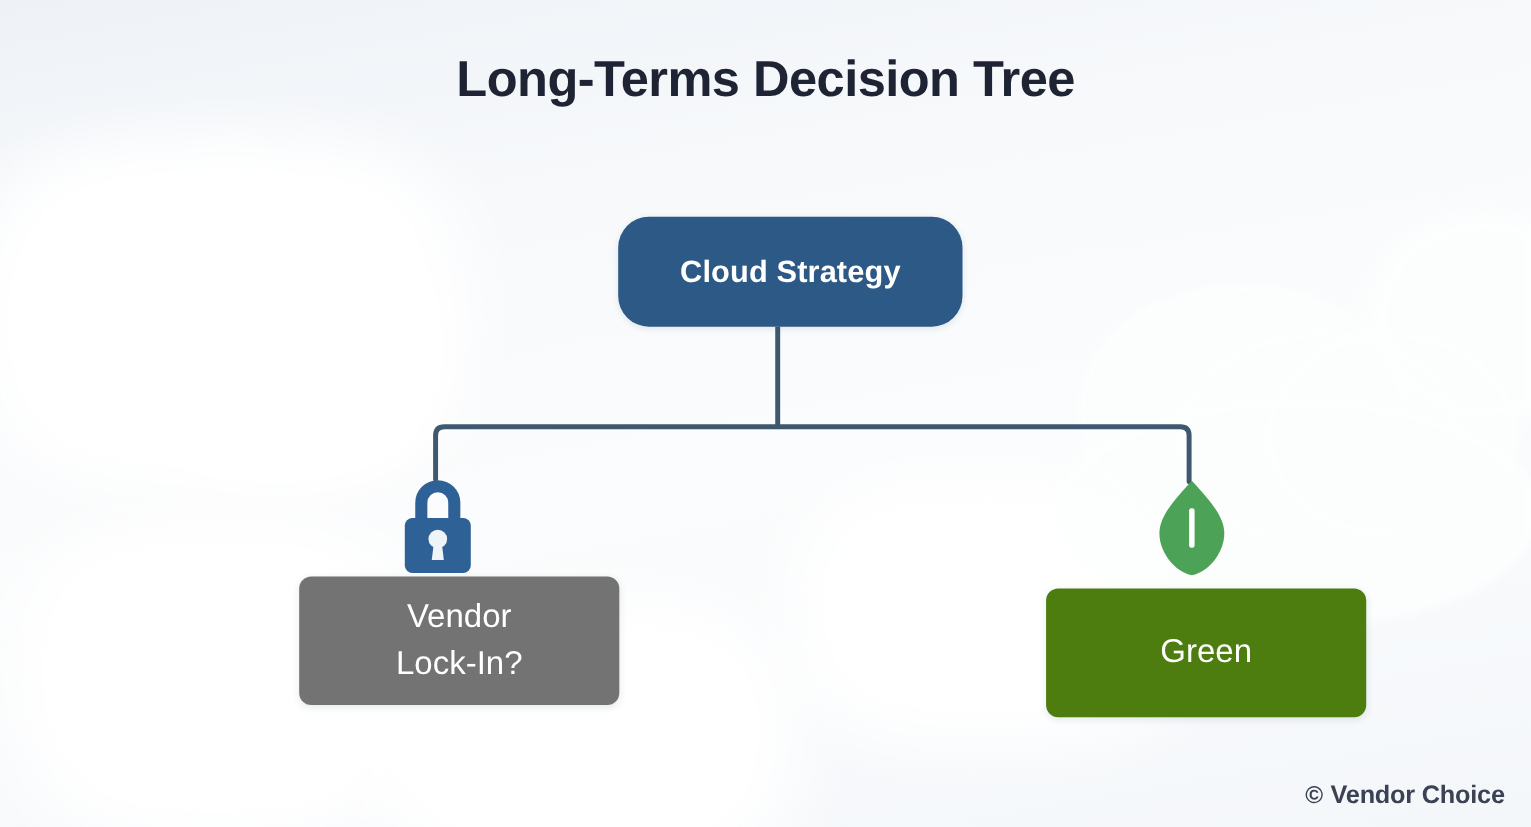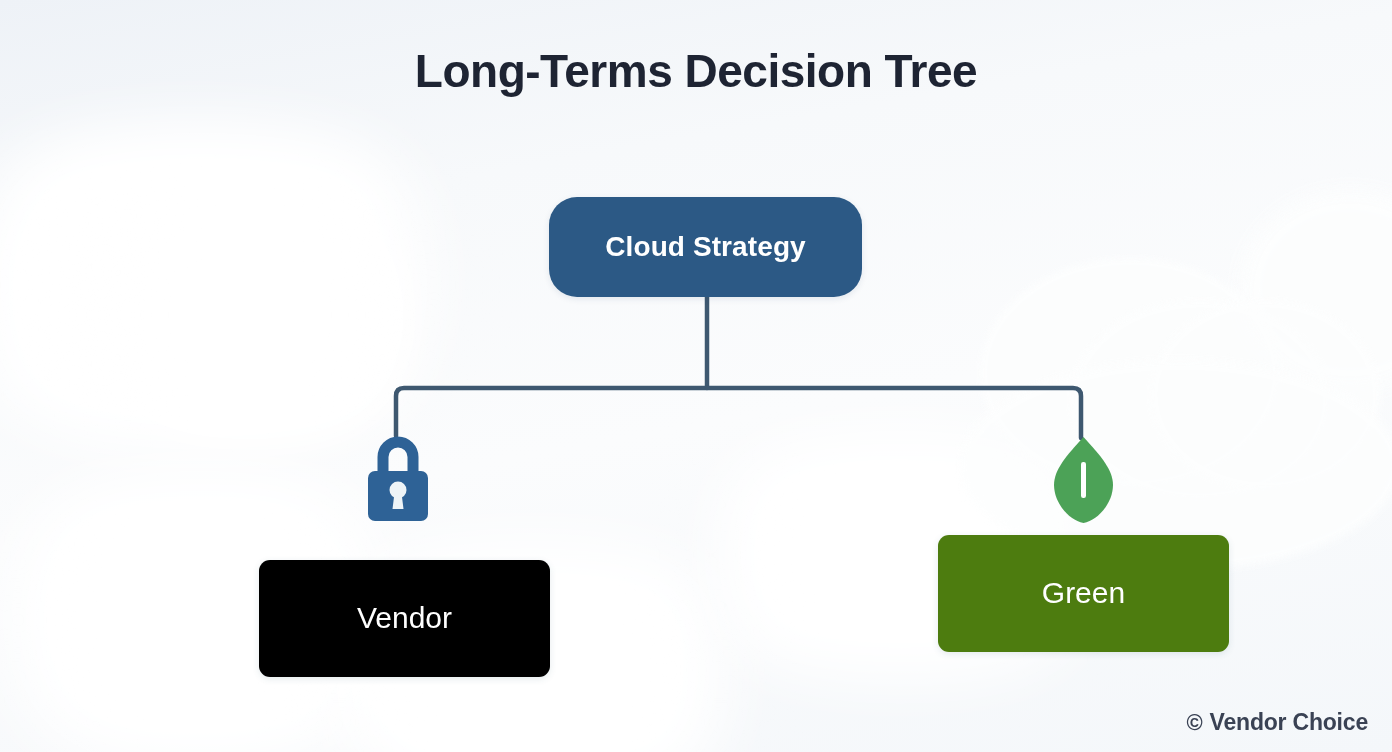--- a/index.html
+++ b/index.html
@@ -79,20 +79,21 @@
 
   
   .node {
     position: absolute;
     display: flex;
     align-items: center;
     justify-content: center;
     text-align: center;
     color: #ffffff;
     box-sizing: border-box;
+    margin-left: 13px;
   }
 
   .node-root {
     left: 549px;
     top: 197px;
     width: 313px;
     height: 100px;
     border-radius: 28px;
     background: #2c5985;
     font-size: 28px;
@@ -103,21 +104,21 @@
 
   .node-child {
     width: 291px;
     height: 117px;
     border-radius: 11px;
     font-size: 30px;
     font-weight: 400;
     line-height: 1.42;
     box-shadow: 0 2px 7px rgba(40,90,110,0.12);
   }
-  .node-left  { left: 259px;  top: 560px; background: #000000; }
+  .node-left  { left: 259px;  top: 524px; background: #737373; }
   .node-right { left: 938px;  top: 535px; background: #4d7c0f; }
 
   .node-label { display: block; }
 
   
   .icon-wrap {
     position: absolute;
     display: block;
   }
   .icon-lock { left: 365px;  top: 433px; width: 66px;  height: 89px; }
@@ -185,20 +186,21 @@
   <span class="icon-wrap icon-leaf">
     <svg viewBox="0 0 61 88" width="61" height="88" aria-hidden="true">
       <path d="M30.5 1 C48 20 60 34 60 49 C60 66 46 84 30.5 87 C15 84 1 66 1 49 C1 34 13 20 30.5 1 Z" fill="#4ca257"></path>
       <rect x="28" y="26" width="5" height="36" rx="2.2" fill="#ffffff"></rect>
     </svg>
   </span>
 
   <div class="node node-child node-left">
     <span>
       <span class="node-label">Vendor</span>
+      <span class="node-label">Lock-In?</span>
     </span>
   </div>
 
   <div class="node node-child node-right">
     <span>
       <span class="node-label">Green</span>
     </span>
   </div>
 
   <div class="watermark">

